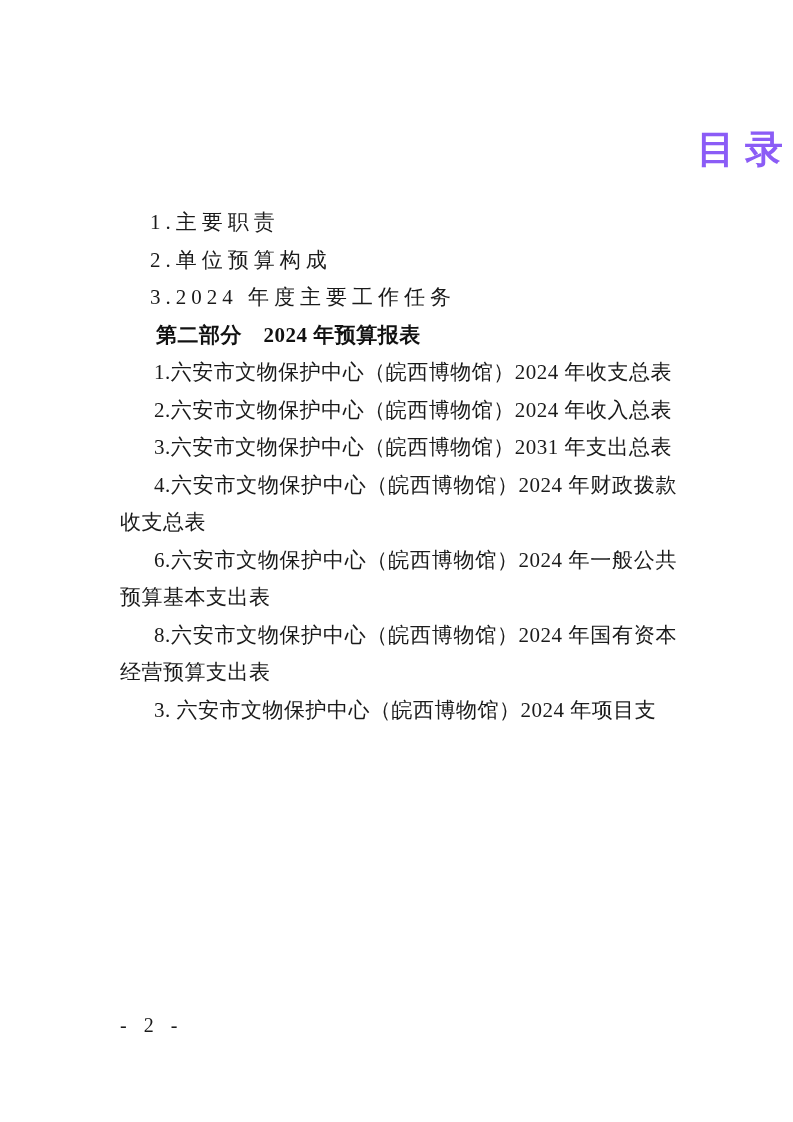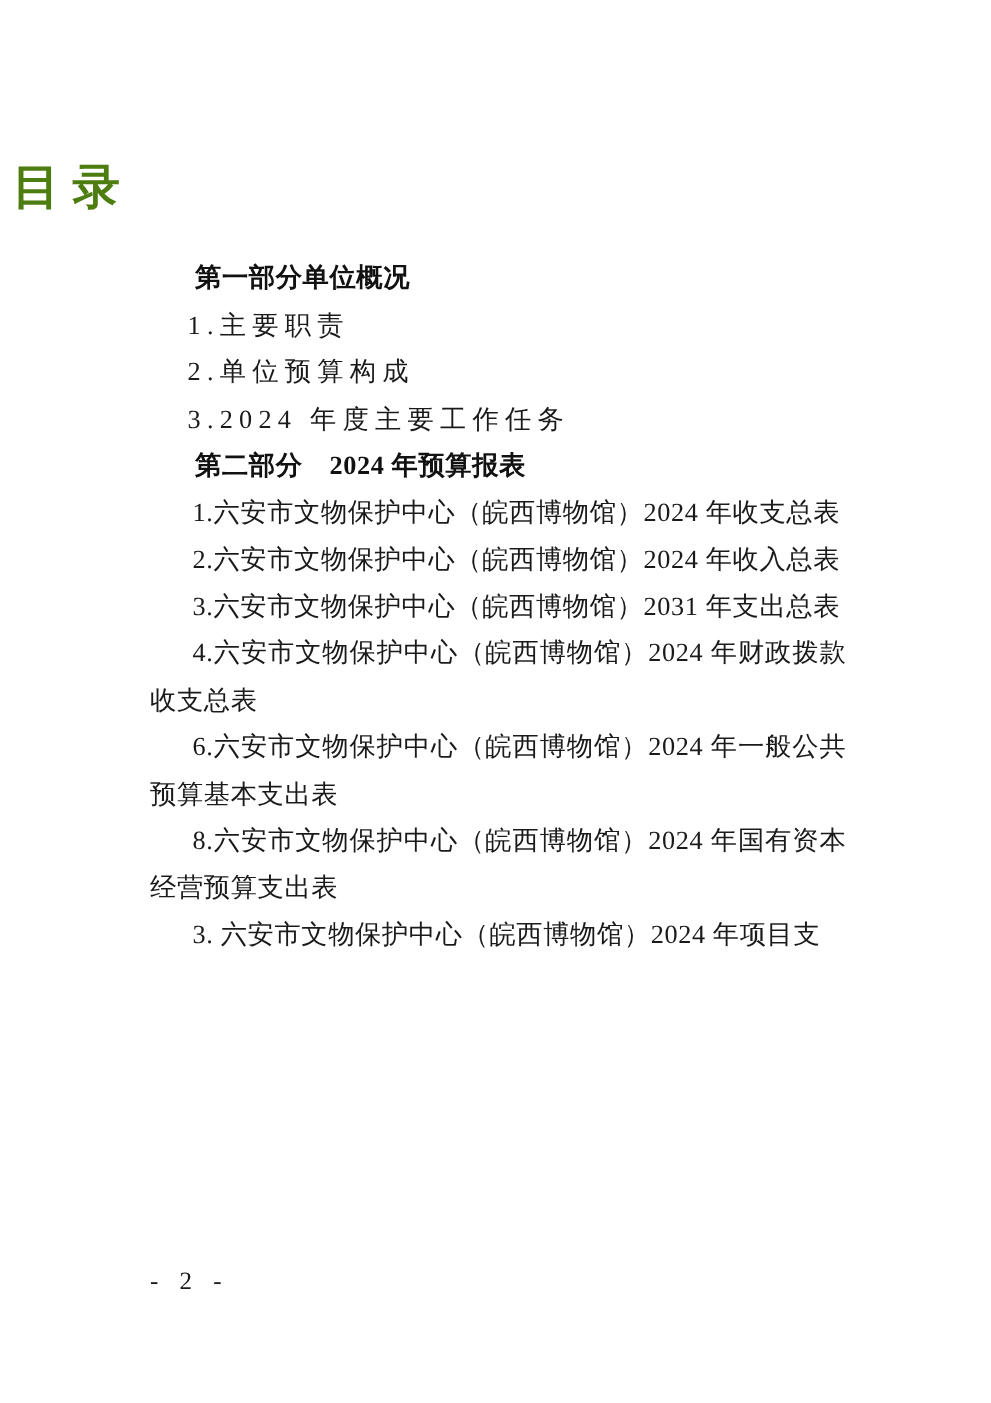--- a/index.html
+++ b/index.html
@@ -15,26 +15,26 @@
     overflow: hidden;
     color: #161616;
     font-family: "Liberation Serif", "DejaVu Serif", serif;
   }
   .doc-title {
     position: absolute;
     top: 124px;
     left: 0;
     width: 100%;
     margin: 0;
-    text-align: left;
+    text-align: right;
     font-size: 38px;
     font-weight: 700;
     letter-spacing: 10px;
     text-indent: 10px;
-    color: #4d7c0f;
+    color: #8b5cf6;
   }
   .toc-body {
     position: absolute;
     top: 204px;
     left: 120px;
     width: 557px;
     font-size: 21px;
     line-height: 37.5px;
     color: #1a1a1a;
   }
@@ -71,21 +71,20 @@
 </style>
 </head>
 <body>
 
 <div class="page">
 
   <h1 class="doc-title">目录</h1>
 
   <div class="toc-body">
 
-    <p class="section-heading">第一部分单位概况</p>
 
     <p class="item-short">1.主要职责</p>
 
     <p class="item-short">2.单位预算构成</p>
 
     <p class="item-short">3.2024 年度主要工作任务</p>
 
     <p class="section-heading">第二部分　2024 年预算报表</p>
 
     <p class="item-long">1.六安市文物保护中心（皖西博物馆）2024 年收支总表</p>

